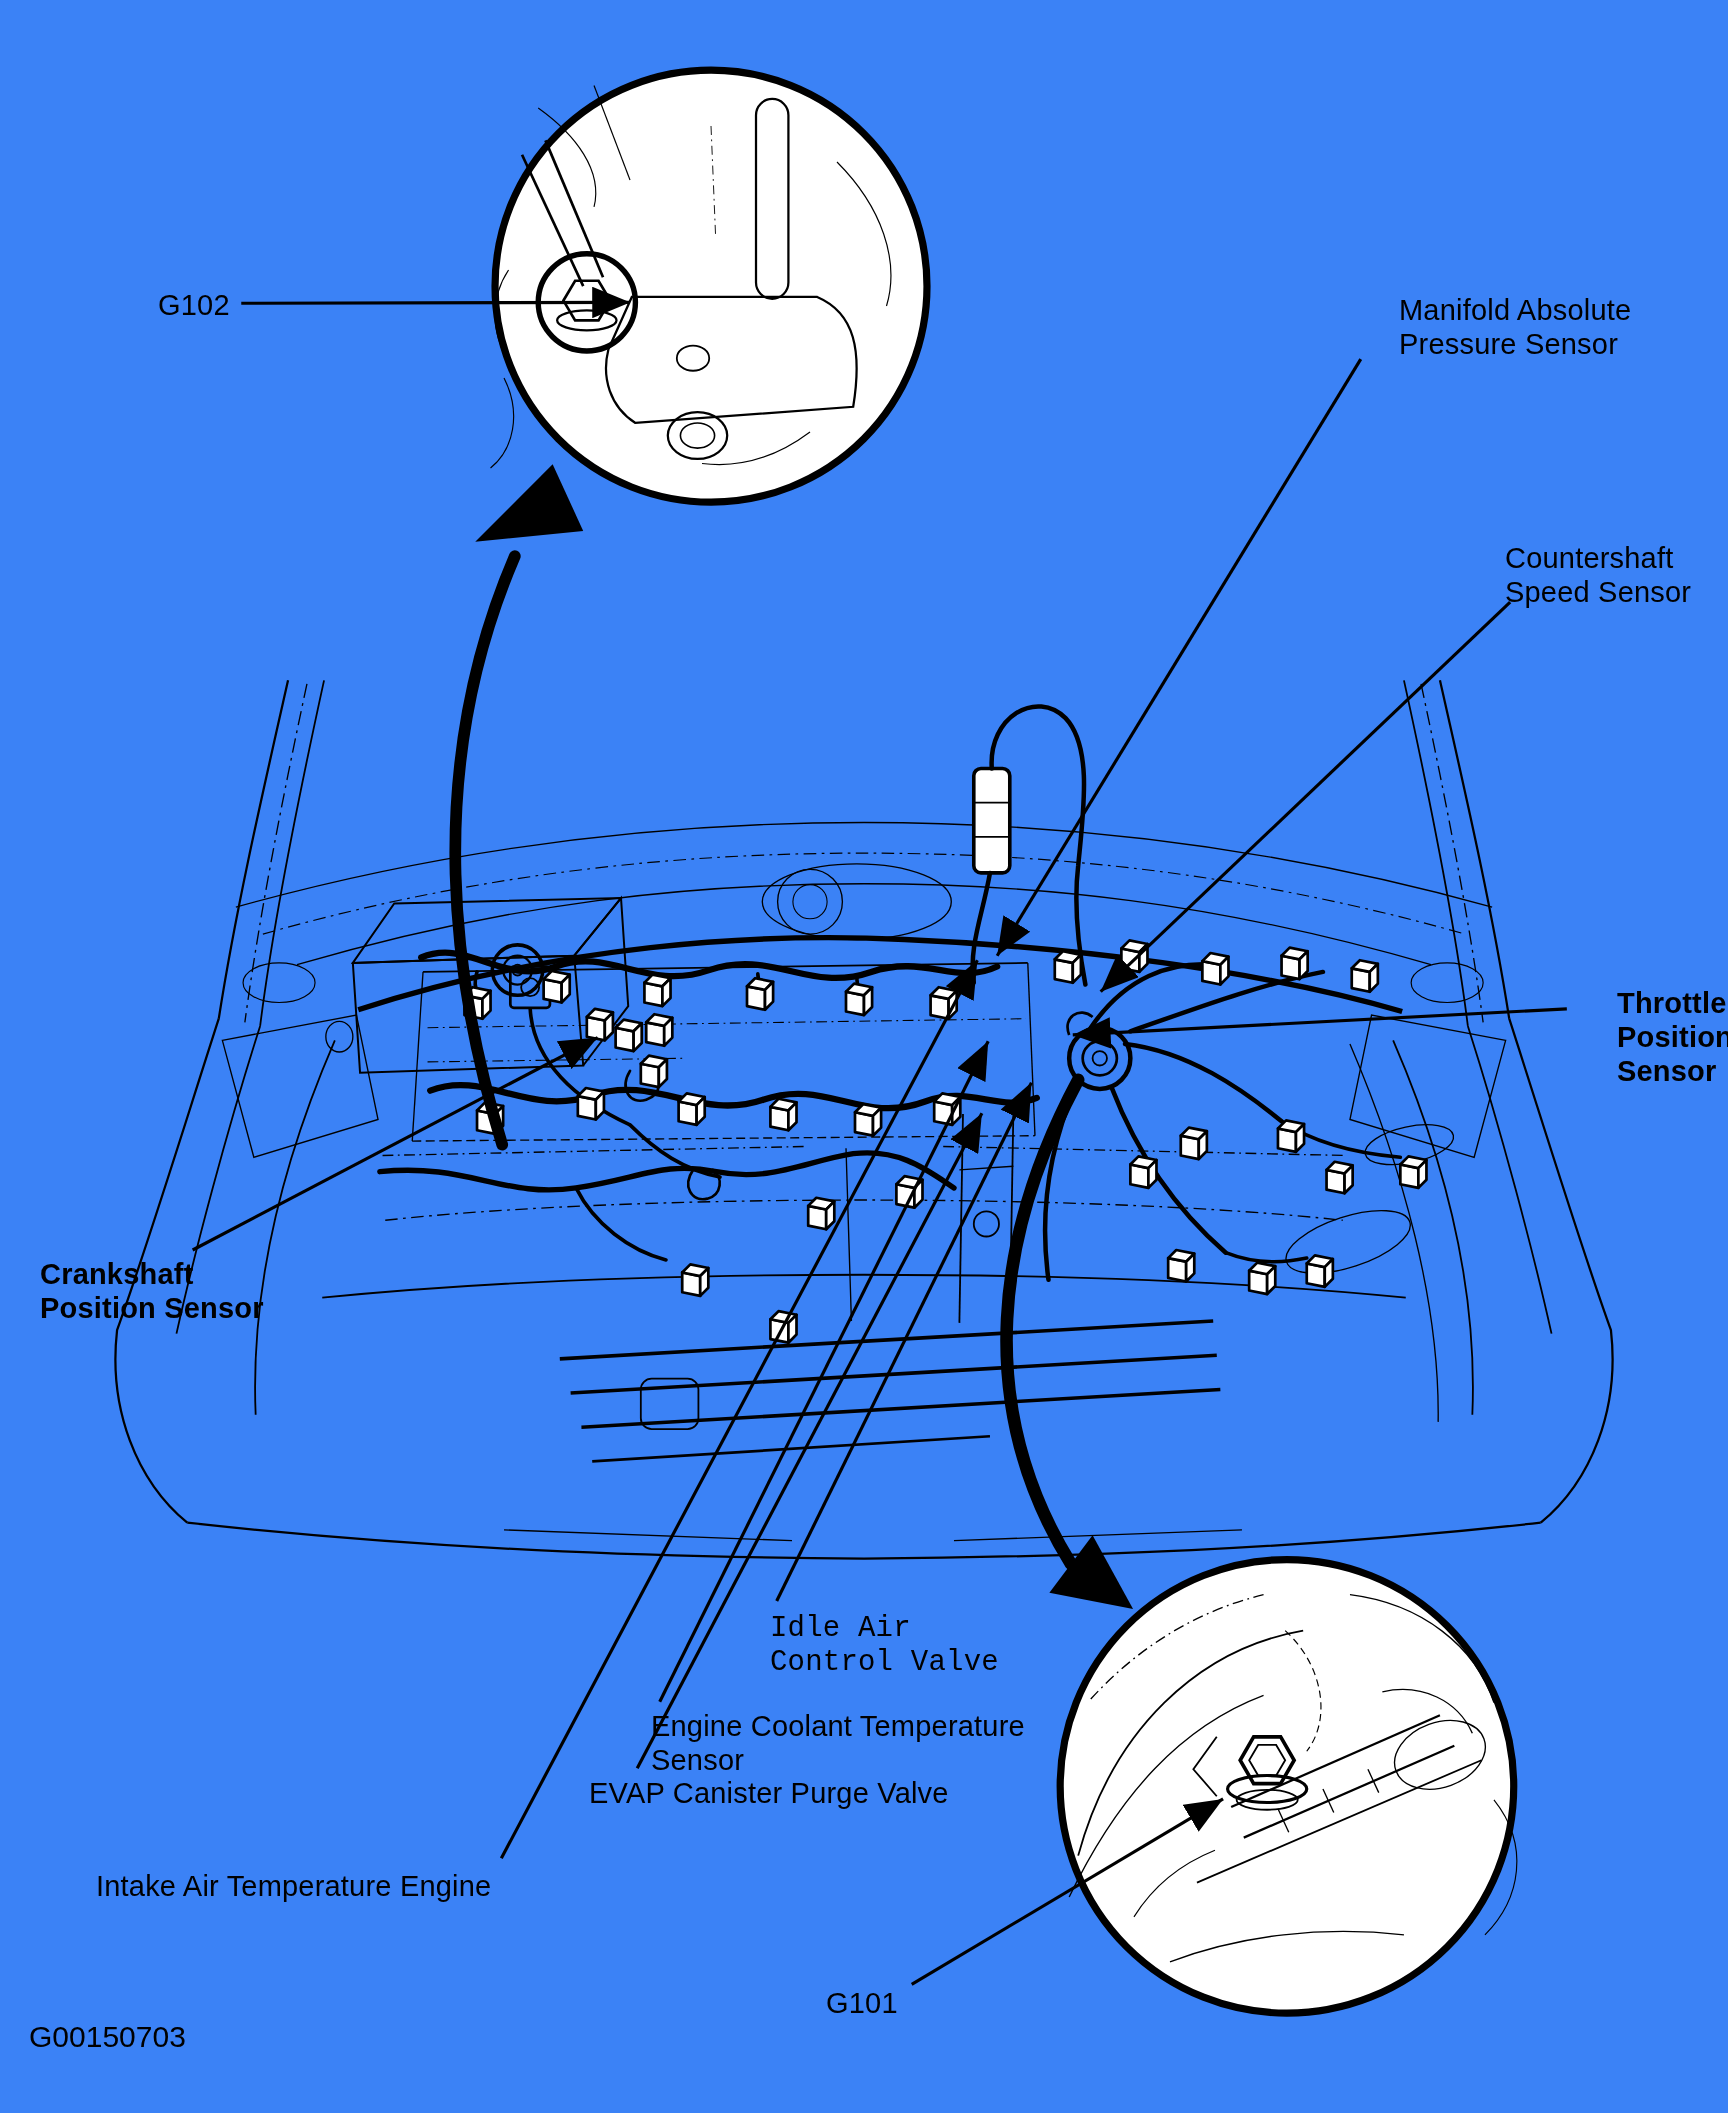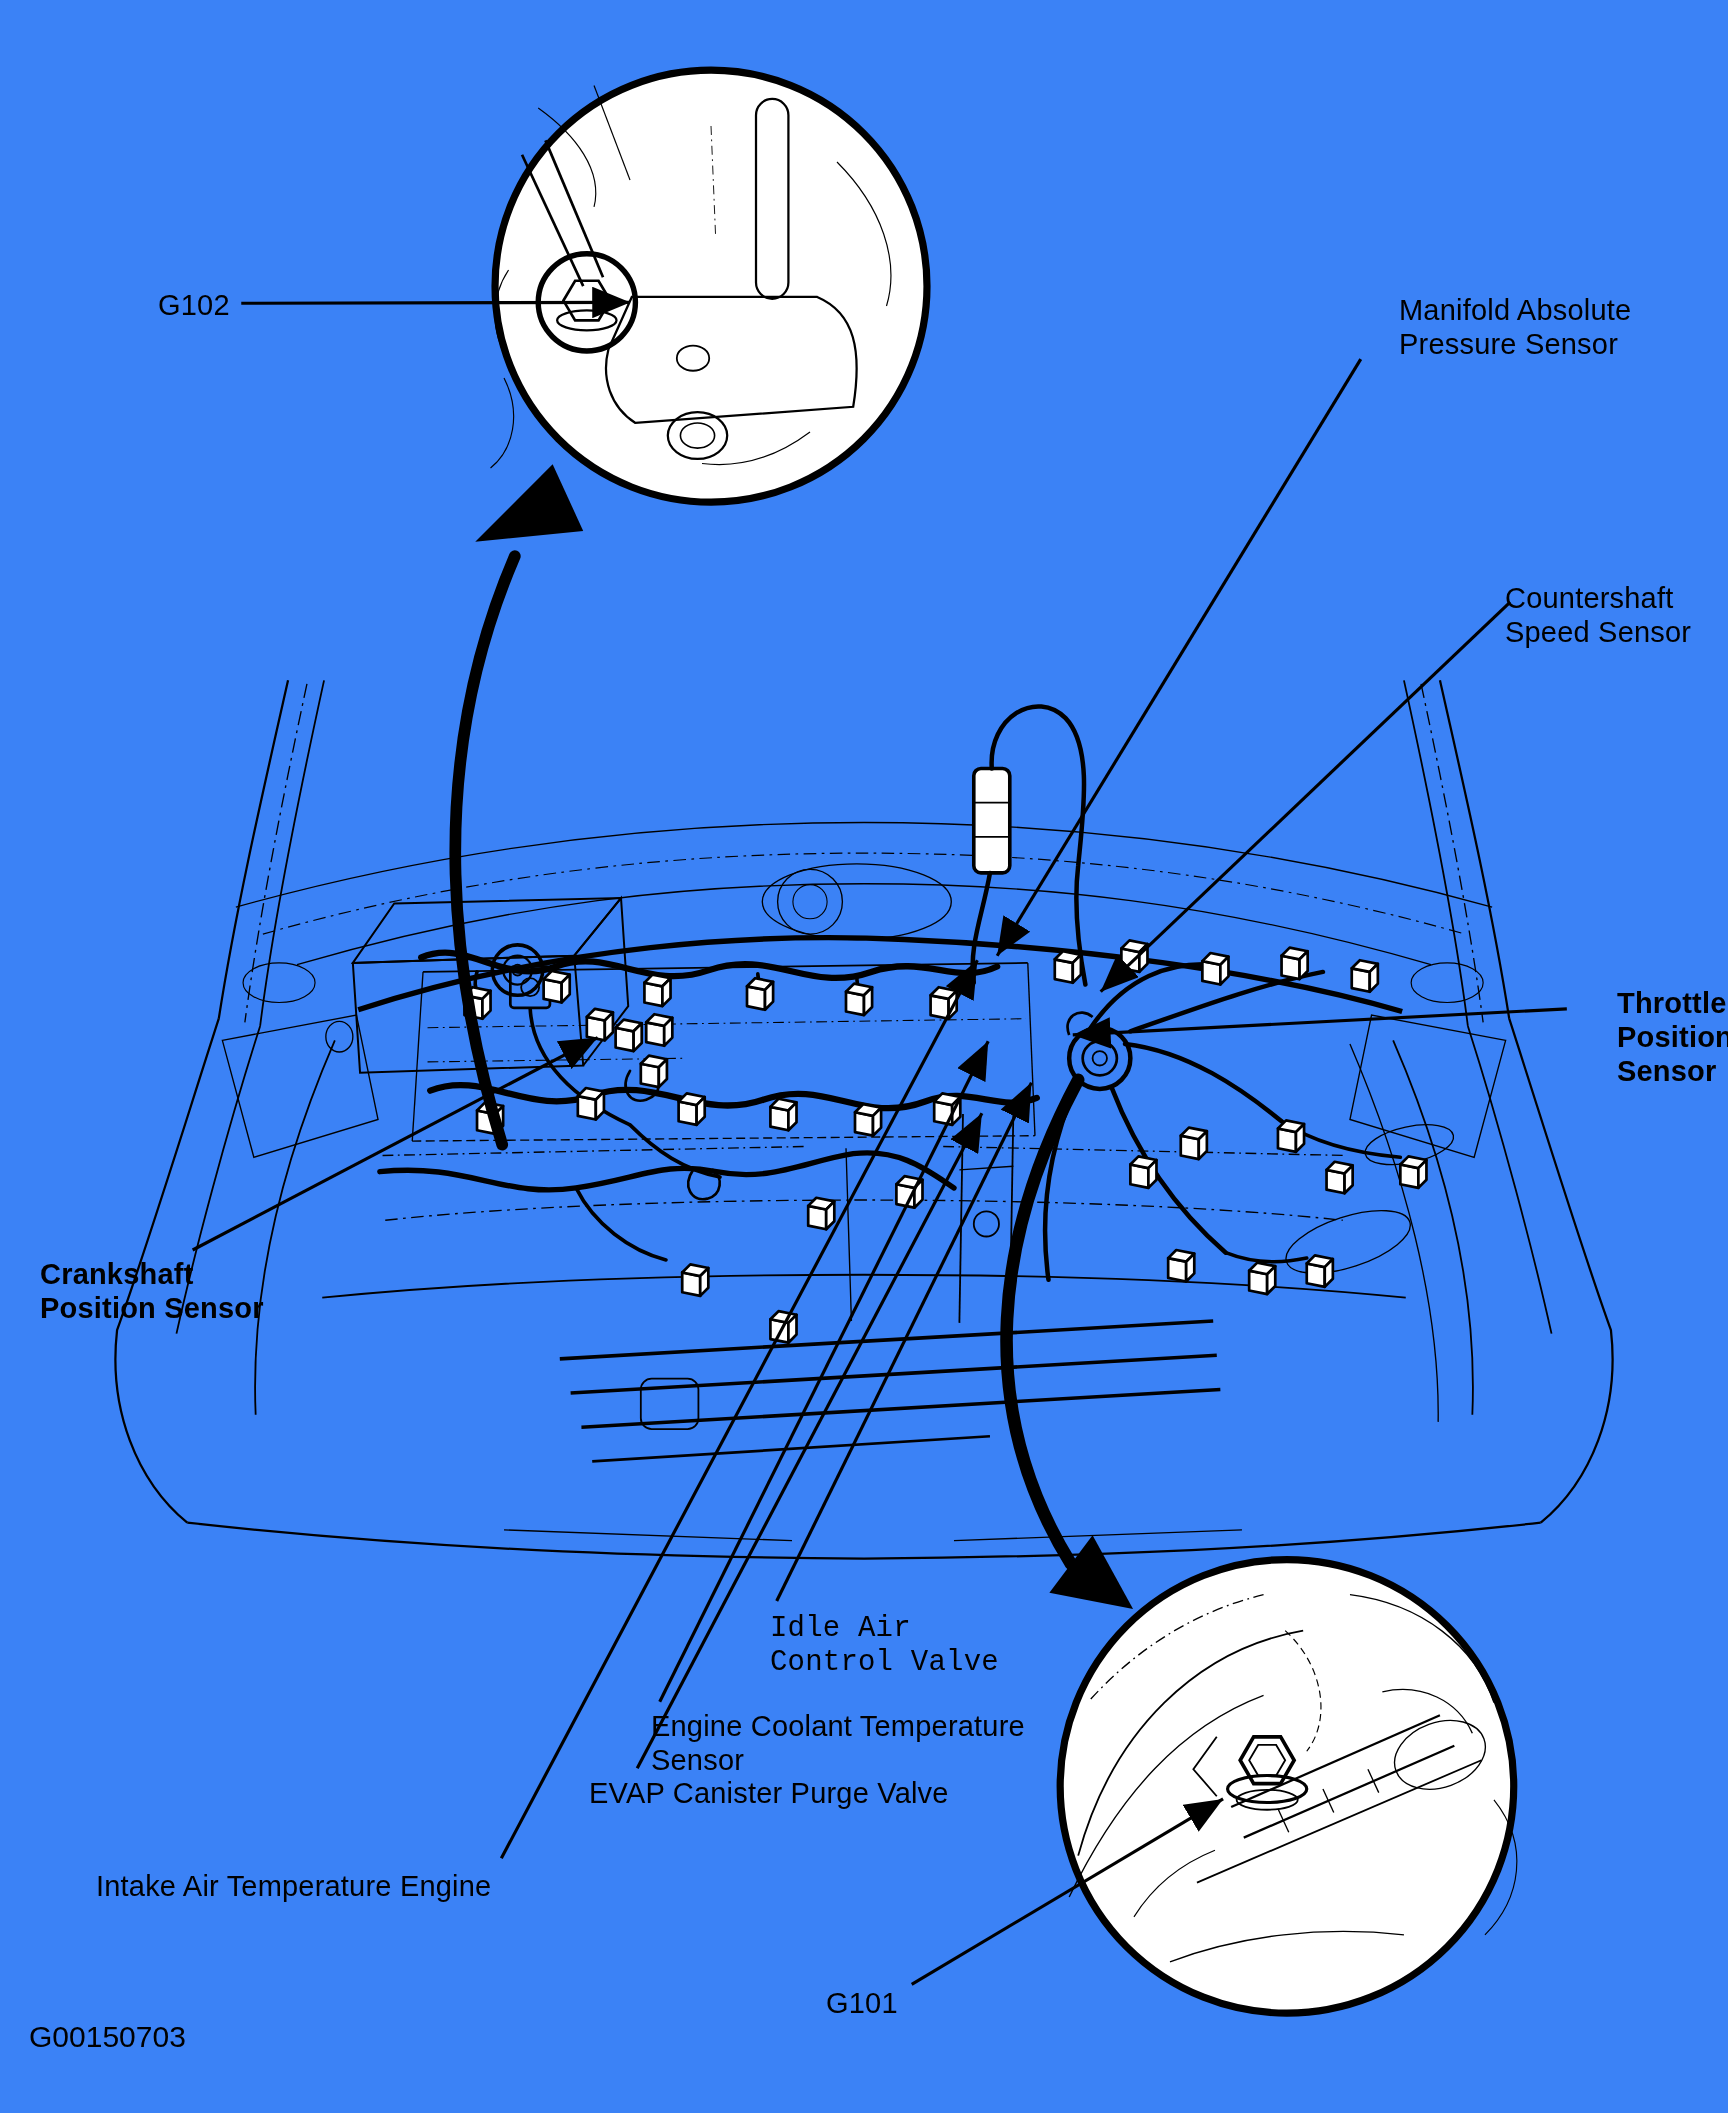--- a/index.html
+++ b/index.html
@@ -274,21 +274,21 @@
     </g>
   </svg>
 
   <div class="label" style="left:158px; top:288px;">G102</div>
 
   <div class="label" style="left:1357px; top:293px;margin-left:42px;">
     <div>Manifold Absolute</div>
     <div>Pressure Sensor</div>
   </div>
 
-  <div class="label" style="left:1505px; top:541px;margin-top:40px;">
+  <div class="label" style="left:1505px; top:541px;">
     <div>Countershaft</div>
     <div>Speed Sensor</div>
   </div>
 
   <div class="label" style="left:1617px; top:986px;font-weight:bold;">
     <div>Throttle</div>
     <div>Position</div>
     <div>Sensor</div>
   </div>
 

